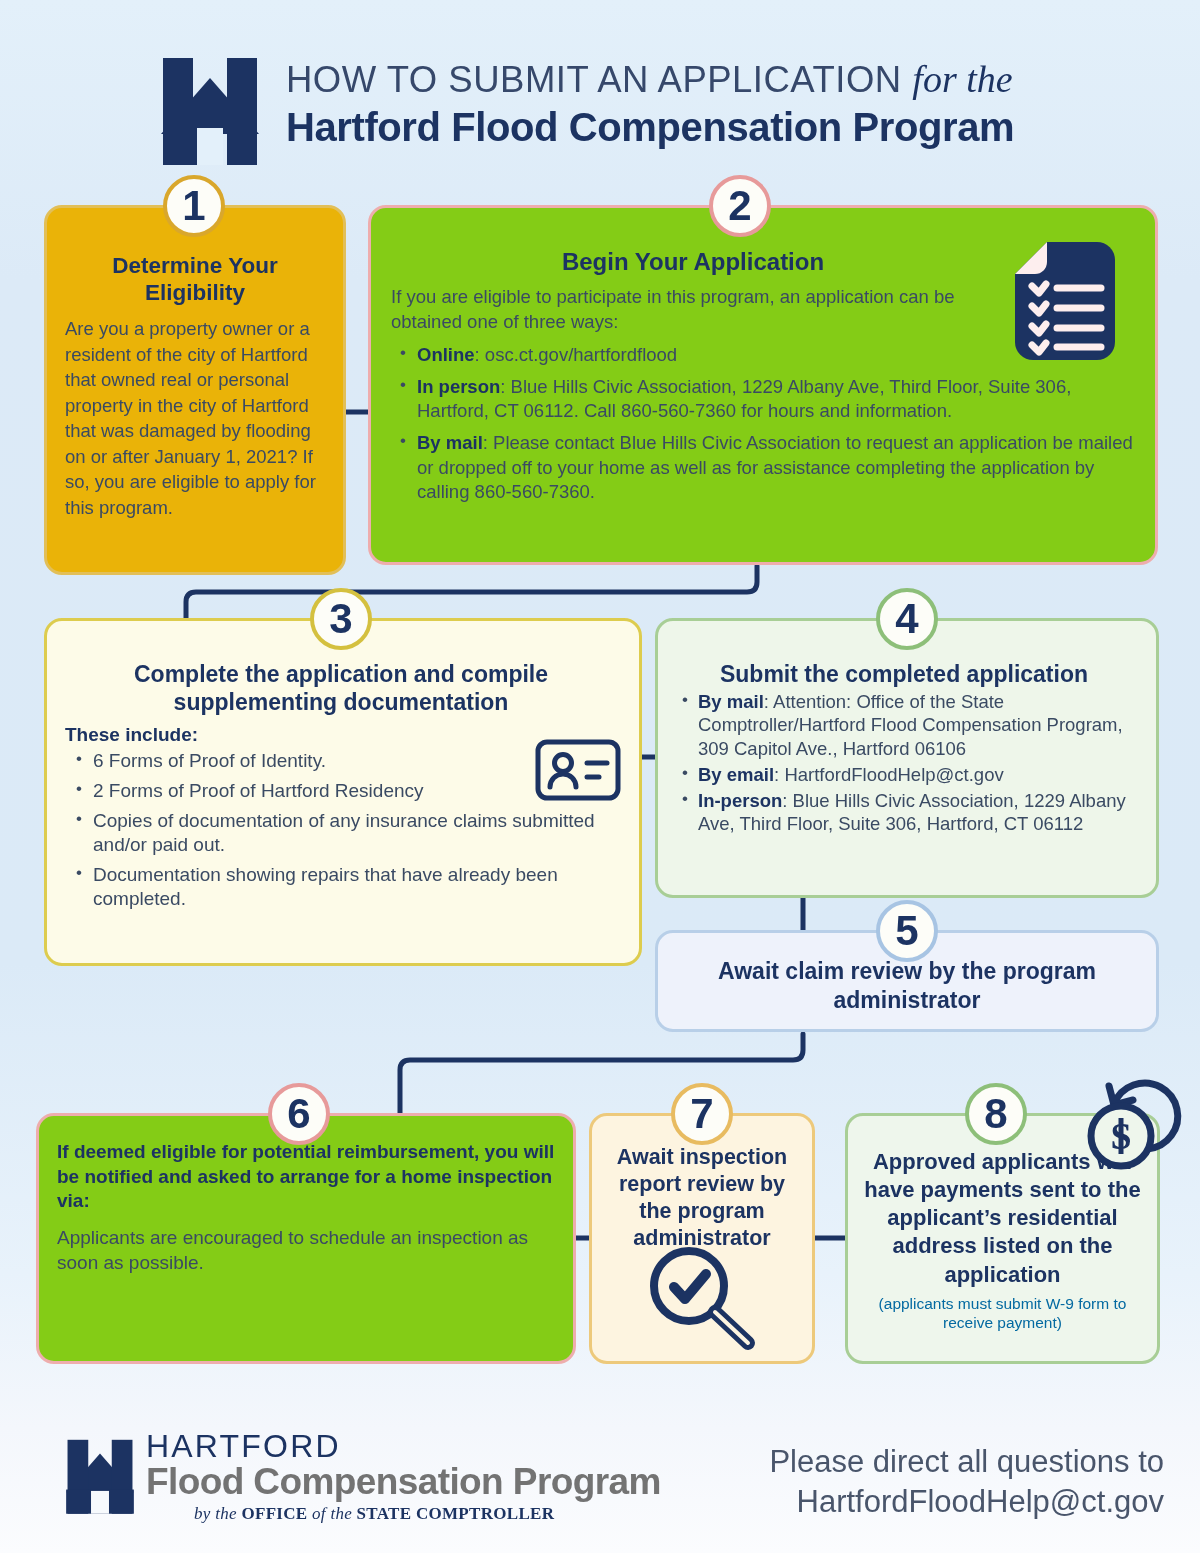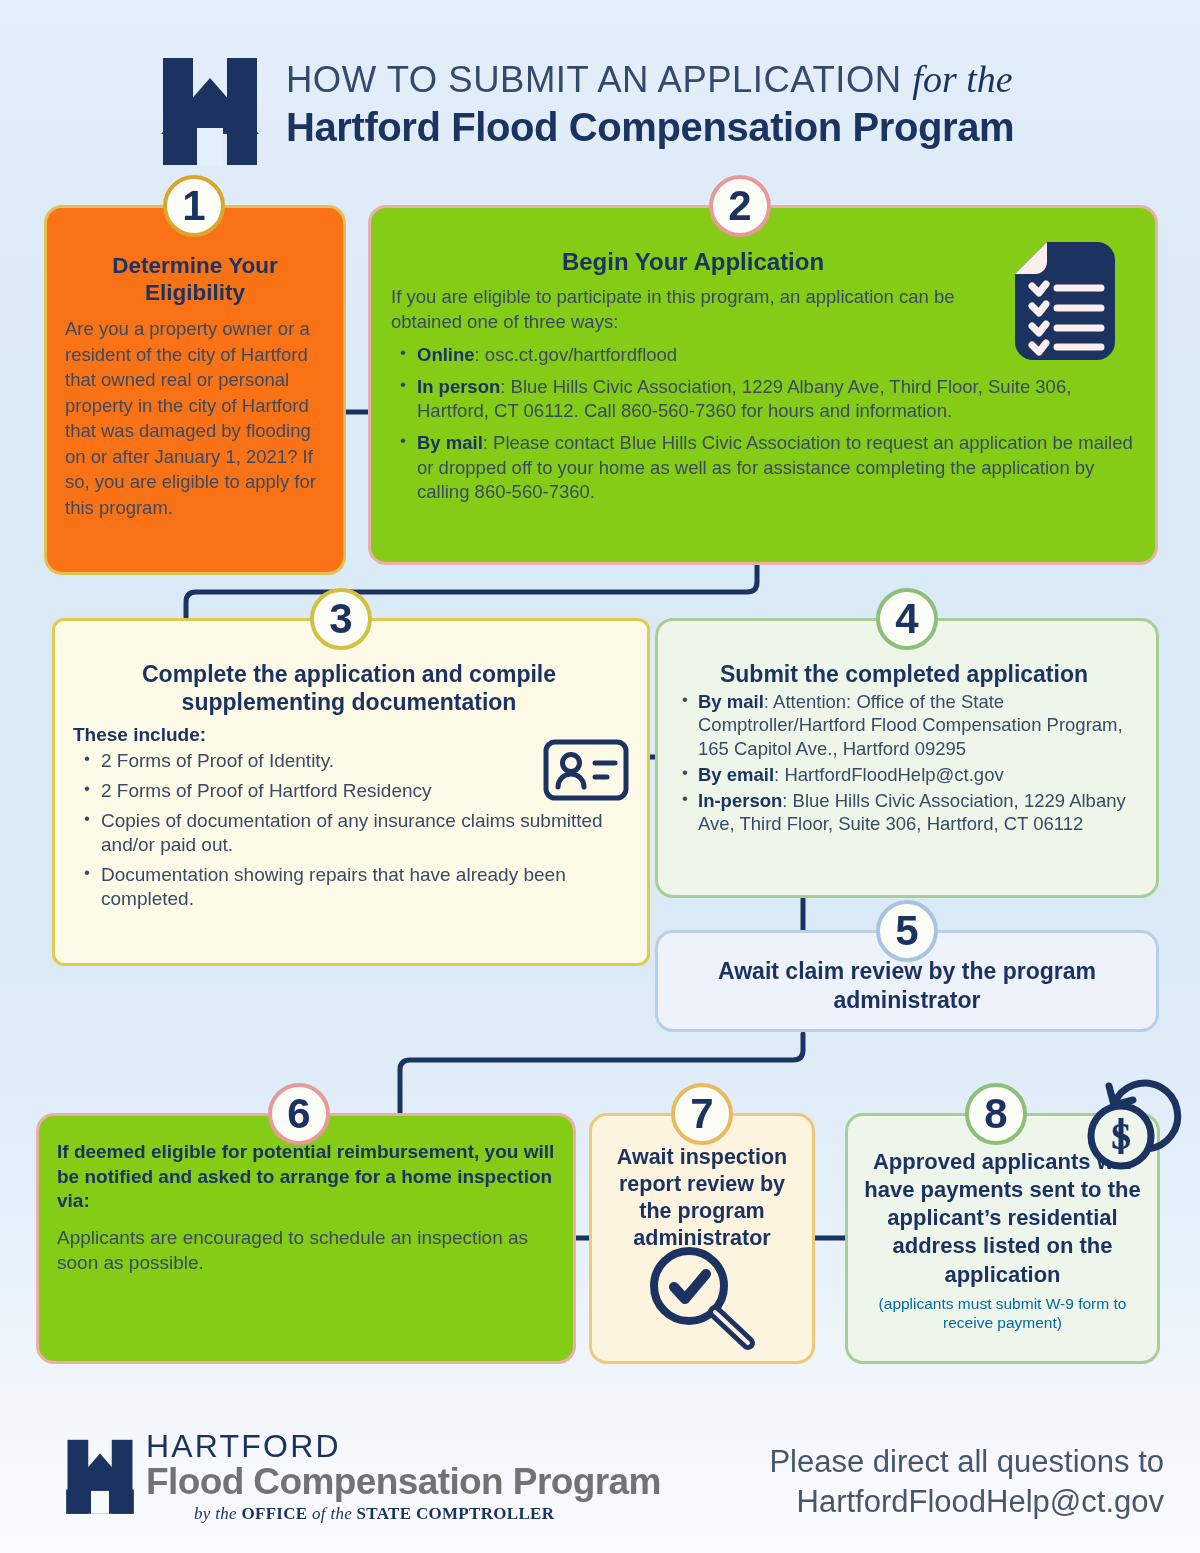--- a/index.html
+++ b/index.html
@@ -46,21 +46,21 @@
   .body-text { color: #3a4a63; line-height: 1.33; }
   .b { font-weight: 700; color: #1c3362; }
   ul.bul { list-style: none; }
   ul.bul li { position: relative; padding-left: 20px; margin-bottom: 4px; }
   ul.bul li:before {
     content: "\2022"; position: absolute; left: 5px; top: -1px;
     color: #3a4a63; font-size: 17px;
   }
 
   
-  .c-cream { background: #f97316; border-color: #e2bf58; }
+  .c-cream { background: #eab308; border-color: #e2bf58; }
   .c-pink  { background: #84cc16; border-color: #eeadad; }
   .c-yellow{ background: #fdfbe8; border-color: #ddcc4e; }
   .c-green { background: #eef6ea; border-color: #a8ce96; }
   .c-blue  { background: #eef2fb; border-color: #b8cfe8; }
   .c-lgreen{ background: #eef6ec; border-color: #a8ce96; }
   .c-lcream{ background: #fdf4e0; border-color: #edc97b; }
 
   .bd-gold  { border-color: #d9a72c; }
   .bd-pink  { border-color: #e79a9a; }
   .bd-yellow{ border-color: #d4c03f; }
@@ -78,21 +78,21 @@
   #card2 { left: 368px; top: 205px; width: 790px; height: 360px; padding: 40px 22px 10px 12px; }
   #badge2 { left: 709px; top: 175px; }
   #card2 .card-title { font-size: 24px; margin-bottom: 9px; padding-right: 130px; }
   #card2 .intro { font-size: 18.5px; padding-left: 8px; padding-right: 160px; }
   #card2 ul { margin-top: 9px; font-size: 18.5px; padding-left: 8px; }
   #card2 ul li { margin-bottom: 7px; padding-left: 26px; }
   #card2 ul li:before { left: 9px; }
   #doc-icon { position: absolute; right: 40px; top: 34px; width: 100px; height: 118px; }
 
   
-  #card3 { left: 52px; top: 618px; width: 598px; height: 348px; padding: 40px 14px 10px 10px; border-radius: 12px; }
+  #card3 { left: 44px; top: 618px; width: 598px; height: 348px; padding: 40px 14px 10px 10px; }
   #badge3 { left: 310px; top: 588px; }
   #card3 .card-title { font-size: 23px; line-height: 1.2; margin-bottom: 8px; padding: 0 26px; }
   #card3 .lead { font-size: 19px; font-weight: 700; color: #1c3362; padding-left: 8px; margin-bottom: 3px;}
   #card3 ul { font-size: 19px; padding-left: 14px; }
   #card3 ul li { margin-bottom: 6px; padding-left: 22px; line-height: 1.26; }
   #id-icon { position: absolute; right: 18px; top: 118px; width: 86px; height: 62px; }
 
   
   #card4 { left: 655px; top: 618px; width: 504px; height: 280px; padding: 40px 14px 8px 8px; }
   #badge4 { left: 876px; top: 588px; }
@@ -210,32 +210,32 @@
   <svg id="id-icon" viewBox="0 0 86 62">
     <rect x="3" y="3" width="80" height="56" rx="9" fill="none" stroke="#1c3362" stroke-width="5"></rect>
     <circle cx="28" cy="24" r="8.5" fill="none" stroke="#1c3362" stroke-width="5"></circle>
     <path d="M15 48 a13 13 0 0 1 26 0" fill="none" stroke="#1c3362" stroke-width="5" stroke-linecap="round"></path>
     <line x1="52" y1="24" x2="72" y2="24" stroke="#1c3362" stroke-width="5" stroke-linecap="round"></line>
     <line x1="52" y1="38" x2="64" y2="38" stroke="#1c3362" stroke-width="5" stroke-linecap="round"></line>
   </svg>
   <div class="card-title">Complete the application and compile supplementing documentation</div>
   <div class="lead">These include:</div>
   <ul class="bul body-text">
-    <li>2 Forms of Proof of Identity.</li>
+    <li>6 Forms of Proof of Identity.</li>
     <li>2 Forms of Proof of Hartford Residency</li>
     <li>Copies of documentation of any insurance claims submitted and/or paid out.</li>
     <li>Documentation showing repairs that have already been completed.</li>
   </ul>
 </div>
 
 <div class="badge bd-green" id="badge4">4</div>
 <div class="card c-green" id="card4">
   <div class="card-title">Submit the completed application</div>
   <ul class="bul body-text">
-    <li><span class="b">By mail</span><span>: Attention: Office of the State Comptroller/Hartford Flood Compensation Program, 165 Capitol Ave., Hartford 09295</span></li>
+    <li><span class="b">By mail</span><span>: Attention: Office of the State Comptroller/Hartford Flood Compensation Program, 309 Capitol Ave., Hartford 06106</span></li>
     <li><span class="b">By email</span><span>: HartfordFloodHelp@ct.gov</span></li>
     <li><span class="b">In-person</span><span>: Blue Hills Civic Association, 1229 Albany Ave, Third Floor, Suite 306, Hartford, CT 06112</span></li>
   </ul>
 </div>
 
 <div class="badge bd-blue" id="badge5">5</div>
 <div class="card c-blue" id="card5">
   <div class="card-title">Await claim review by the program administrator</div>
 </div>
 

